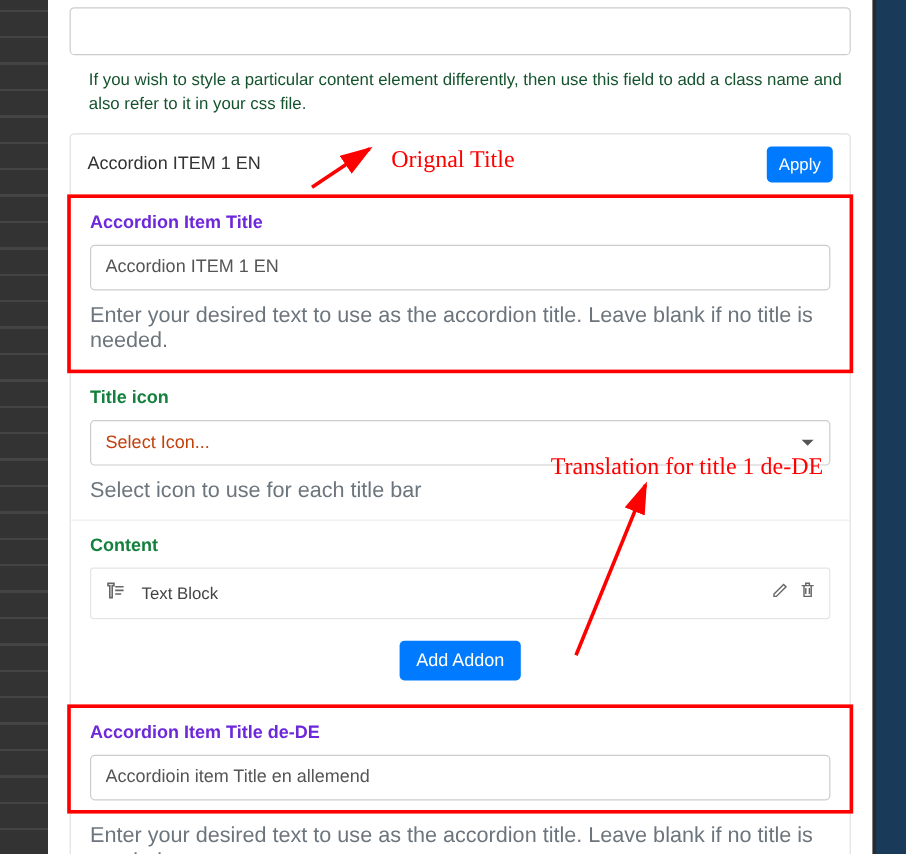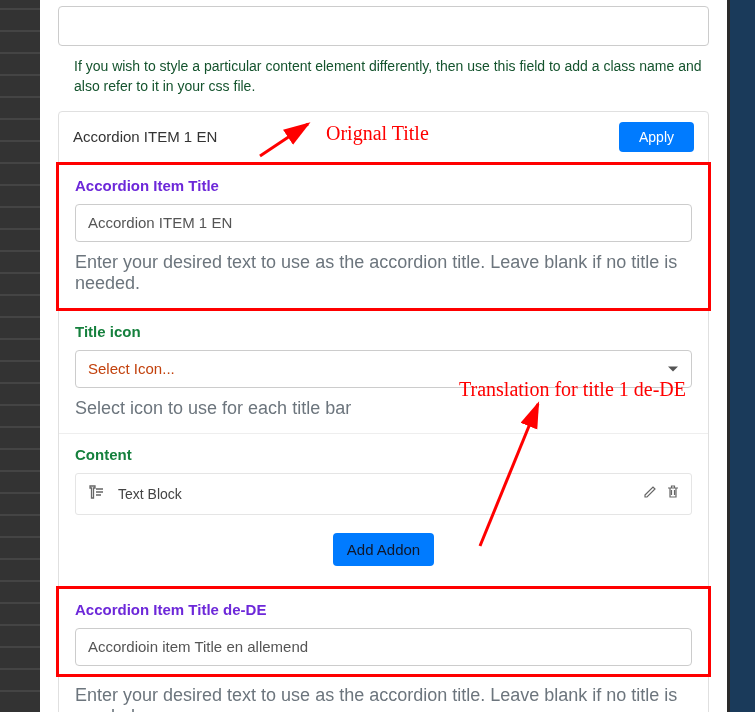--- a/index.html
+++ b/index.html
@@ -67,21 +67,21 @@
     }
     .panel-title {
       font-size: 15px;
       color: #333;
     }
     .apply-btn {
       background: #007bff;
       color: #fff;
       border: none;
       border-radius: 4px;
-      padding: 7px 20px;
+      padding: 7px 10px;
       font-size: 14px;
       cursor: pointer;
       text-align: right;
     }
     .section {
       padding: 12px 16px 14px;
       position: relative;
     }
     .hr {
       border-top: 1px solid #eee;
@@ -165,21 +165,21 @@
       font-size: 14px;
       color: #444;
     }
     .addon-actions {
       display: flex;
       gap: 10px;
       color: #666;
     }
     .add-addon-btn {
       background: #007bff;
-      color: #0f172a;
+      color: #ffffff;
       border: none;
       border-radius: 4px;
       padding: 8px 14px;
       font-size: 15px;
       cursor: pointer;
       display: block;
       margin: 18px auto 6px;
     }
     .annotation {
       position: absolute;

